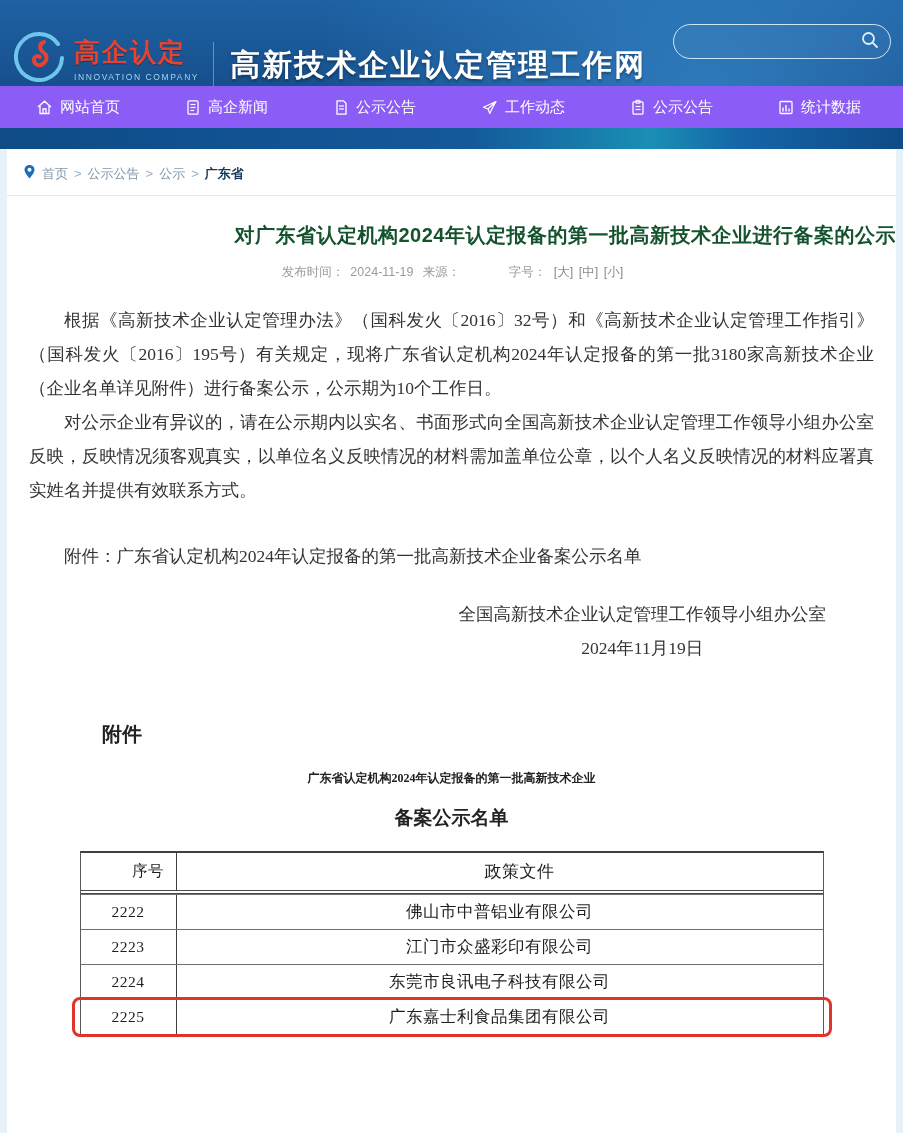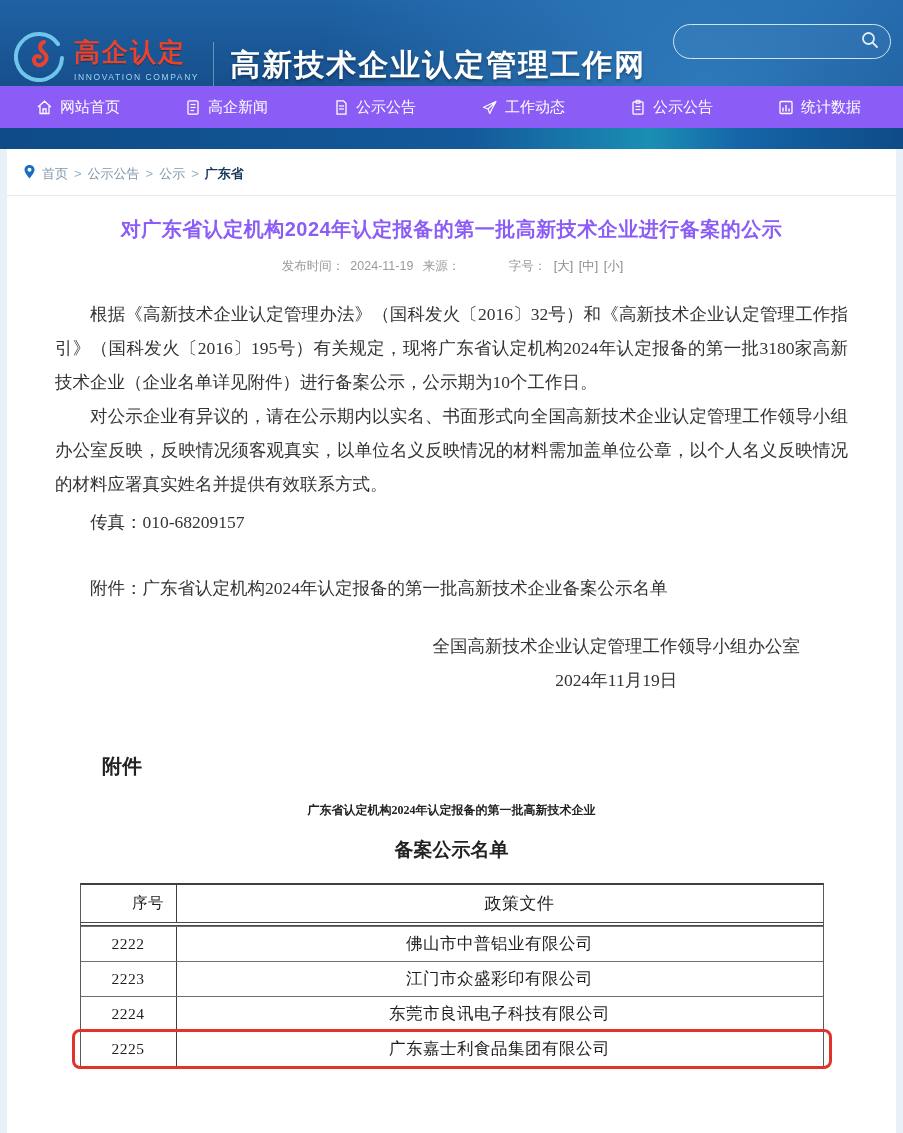--- a/index.html
+++ b/index.html
@@ -39,29 +39,29 @@
 
   
   .content { background:#ffffff; margin:0 7px; min-height:985px; padding-bottom:40px; }
 
   .breadcrumb { display:flex; align-items:center; gap:6px; padding:15px 16px 12px 16px;
     border-bottom:1px solid #e8e8e8; font-size:13px; color:#8296ab;text-align:center; }
   .breadcrumb .crumb { cursor:pointer; }
   .breadcrumb .sep { color:#9ab0c4; }
   .breadcrumb .crumb.current { color:#16385e; font-weight:bold; }
 
-  .article-title { margin-top:20px; text-align:center; font-size:20px; font-weight:bold;
-    color:#8b5cf6; letter-spacing:.5px; }
+  .article-title { margin-top:26px; text-align:right; font-size:20px; font-weight:bold;
+    color:#14532d; letter-spacing:.5px; }
 
   .article-meta { margin-top:15px; text-align:center; font-size:12.5px; color:#9a9a9a; }
   .article-meta .grp { margin:0 3px; }
   .article-meta .size-btn { cursor:pointer; margin:0 1px; color:#8a8a8a; }
   .article-meta .size-lbl { margin-left:42px; }
 
-  .article-body { margin-top:22px; padding:0 48px;
+  .article-body { margin-top:22px; padding:0 22px;
     font-family:"Liberation Serif","DejaVu Serif", serif;
     font-size:17.5px; color:#333; line-height:34px; }
   .article-body p.indent { text-indent:2em; text-align:justify; }
   .article-body p.fax { text-indent:2em; margin-top:4px; }
   .article-body p.attach-line { text-indent:2em; margin-top:32px; }
 
   .signature { text-align:right; padding-right:48px; margin-top:24px; }
   .signature .sig-inner { display:inline-block; text-align:center; }
   .signature .office { font-size:17.5px; }
   .signature .date { font-size:17.5px; }
@@ -213,21 +213,20 @@
       <span class="grp">来源：</span>
       <span class="grp size-lbl">字号：</span>
       <span class="size-btn">[大]</span>
       <span class="size-btn">[中]</span>
       <span class="size-btn">[小]</span>
     </div>
 
     <div class="article-body">
       <p class="indent">根据《高新技术企业认定管理办法》（国科发火〔2016〕32号）和《高新技术企业认定管理工作指引》（国科发火〔2016〕195号）有关规定，现将广东省认定机构2024年认定报备的第一批3180家高新技术企业（企业名单详见附件）进行备案公示，公示期为10个工作日。</p>
       <p class="indent">对公示企业有异议的，请在公示期内以实名、书面形式向全国高新技术企业认定管理工作领导小组办公室反映，反映情况须客观真实，以单位名义反映情况的材料需加盖单位公章，以个人名义反映情况的材料应署真实姓名并提供有效联系方式。</p>
-      <p class="fax">传真：010-68209157</p>
       <p class="attach-line">附件：广东省认定机构2024年认定报备的第一批高新技术企业备案公示名单</p>
 
       <div class="signature">
         <div class="sig-inner">
           <div class="office">全国高新技术企业认定管理工作领导小组办公室</div>
           <div class="date">2024年11月19日</div>
         </div>
       </div>
     </div>
 

